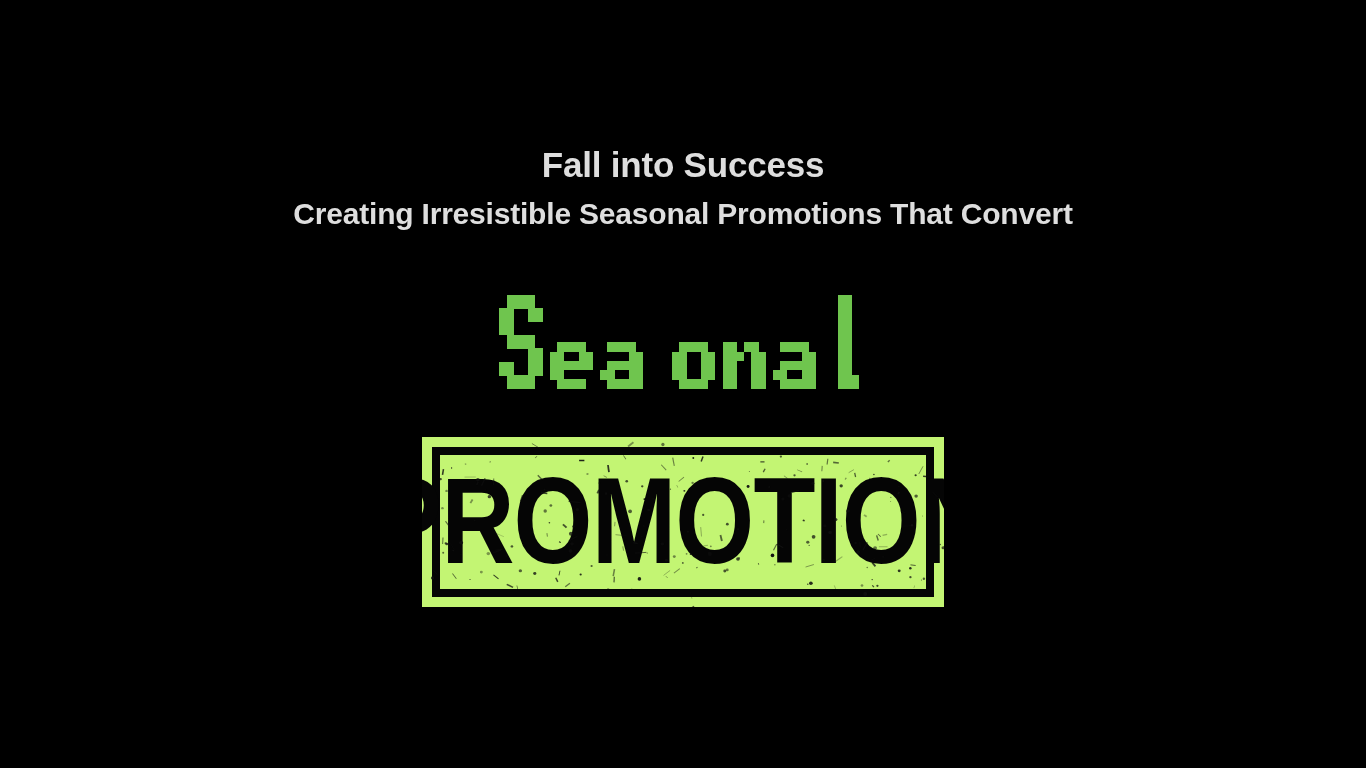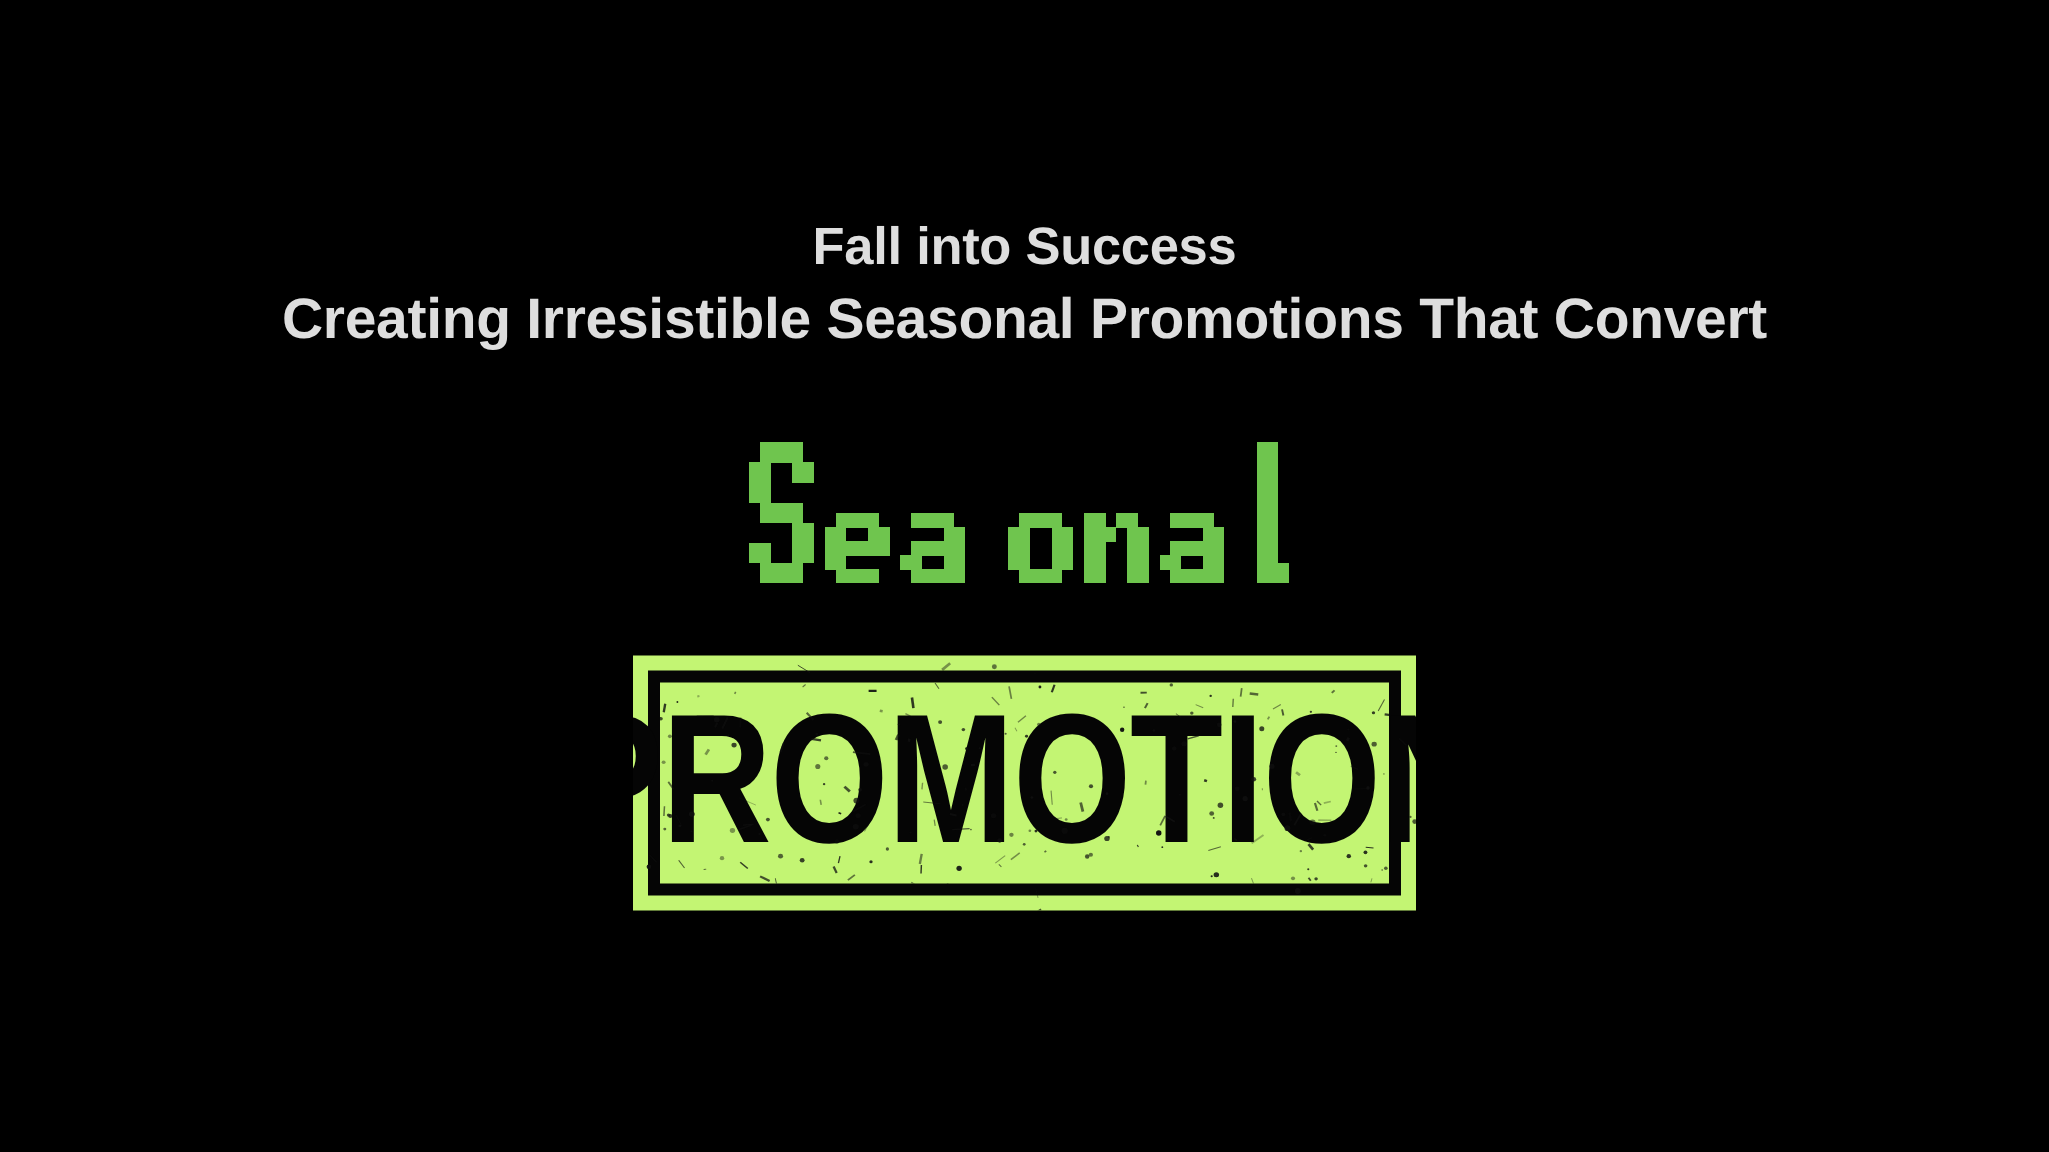--- a/index.html
+++ b/index.html
@@ -38,21 +38,21 @@
     color: #DEDEDE;
     font-family: "Liberation Sans", sans-serif;
     font-weight: bold;
     letter-spacing: -0.2px;
   }
   .heading-line-1 {
     font-size: 35px;
     line-height: 49px;
   }
   .heading-line-2 {
-    font-size: 38px;
+    font-size: 30px;
     line-height: 49px;
   }
 
   
   .pixel-word-wrap {
     position: absolute;
     left: 0;
     top: 258px;
     width: 1366px;
     height: 135px;

